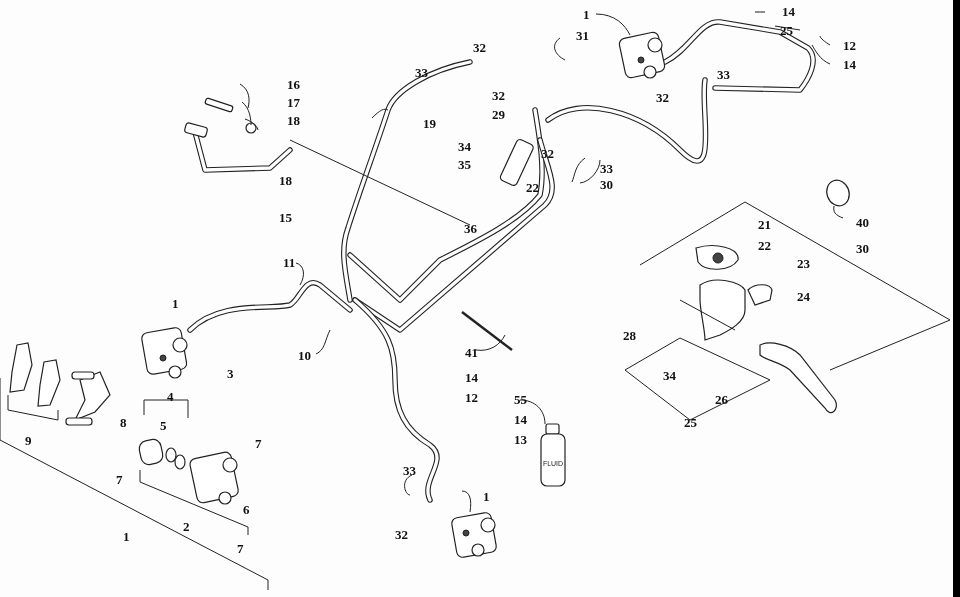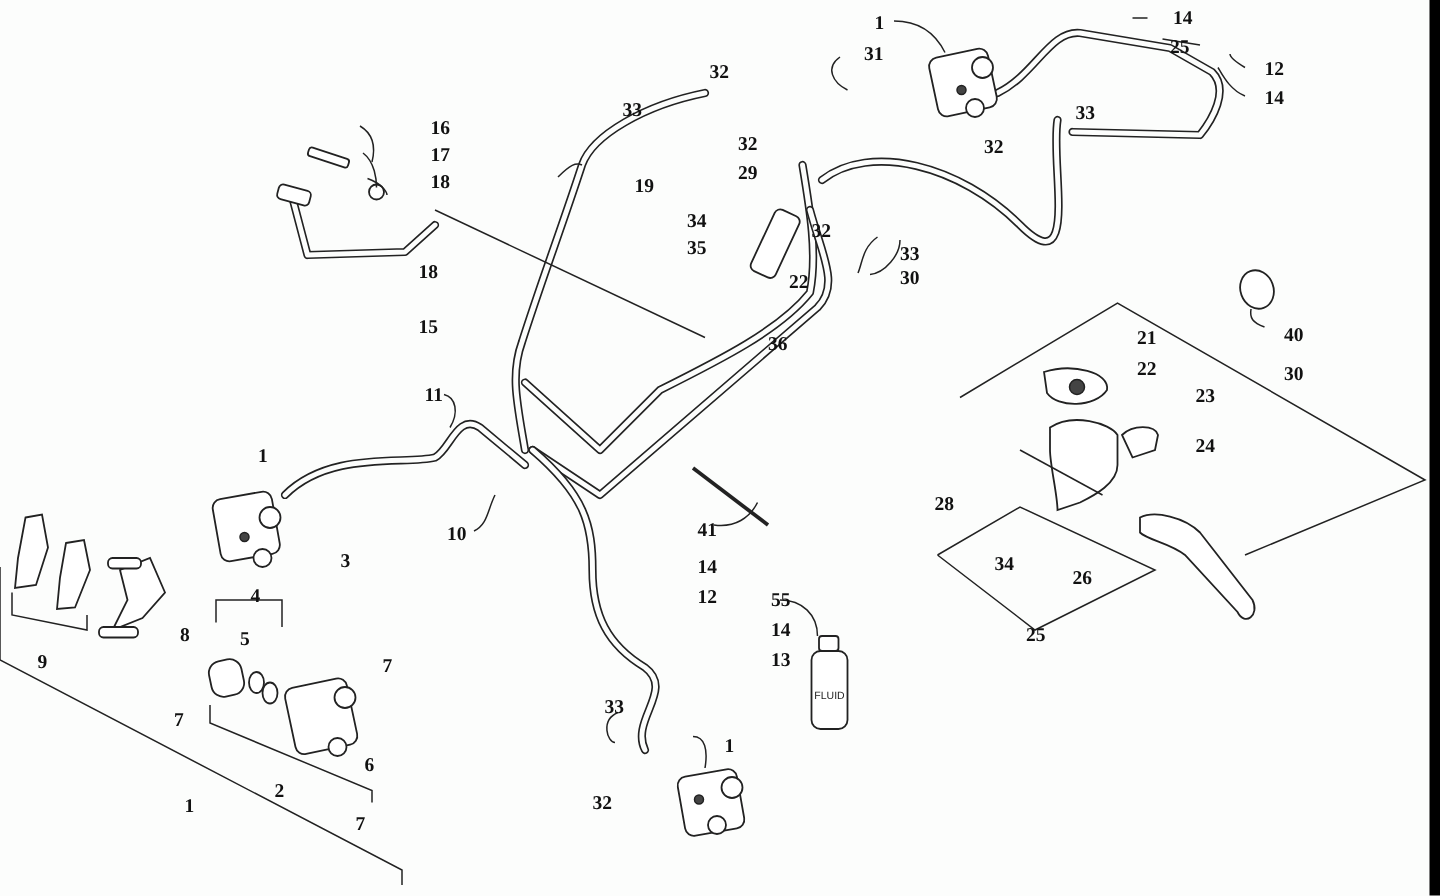--- a/index.html
+++ b/index.html
@@ -171,30 +171,30 @@
 <span class="lbl" style="left:279px;top:211px">15</span>
 <span class="lbl" style="left:423px;top:117px">19</span>
 <span class="lbl" style="left:492px;top:89px">32</span>
 <span class="lbl" style="left:492px;top:108px">29</span>
 <span class="lbl" style="left:458px;top:140px">34</span>
 <span class="lbl" style="left:541px;top:147px">32</span>
 <span class="lbl" style="left:458px;top:158px">35</span>
 <span class="lbl" style="left:600px;top:162px">33</span>
 <span class="lbl" style="left:600px;top:178px">30</span>
 <span class="lbl" style="left:526px;top:181px">22</span>
-<span class="lbl" style="left:512px;top:222px">36</span>
+<span class="lbl" style="left:464px;top:222px">36</span>
 <span class="lbl" style="left:856px;top:216px">40</span>
 <span class="lbl" style="left:758px;top:218px">21</span>
 <span class="lbl" style="left:758px;top:239px">22</span>
 <span class="lbl" style="left:856px;top:242px">30</span>
 <span class="lbl" style="left:797px;top:257px">23</span>
 <span class="lbl" style="left:797px;top:290px">24</span>
 <span class="lbl" style="left:623px;top:329px">28</span>
 <span class="lbl" style="left:663px;top:369px">34</span>
-<span class="lbl" style="left:715px;top:378px">26</span>
+<span class="lbl" style="left:715px;top:393px">26</span>
 <span class="lbl" style="left:684px;top:416px">25</span>
 <span class="lbl" style="left:283px;top:256px">11</span>
 <span class="lbl" style="left:298px;top:349px">10</span>
 <span class="lbl" style="left:465px;top:346px">41</span>
 <span class="lbl" style="left:465px;top:371px">14</span>
 <span class="lbl" style="left:465px;top:391px">12</span>
 <span class="lbl" style="left:514px;top:393px">55</span>
 <span class="lbl" style="left:514px;top:413px">14</span>
 <span class="lbl" style="left:514px;top:433px">13</span>
 <span class="lbl" style="left:172px;top:297px">1</span>

